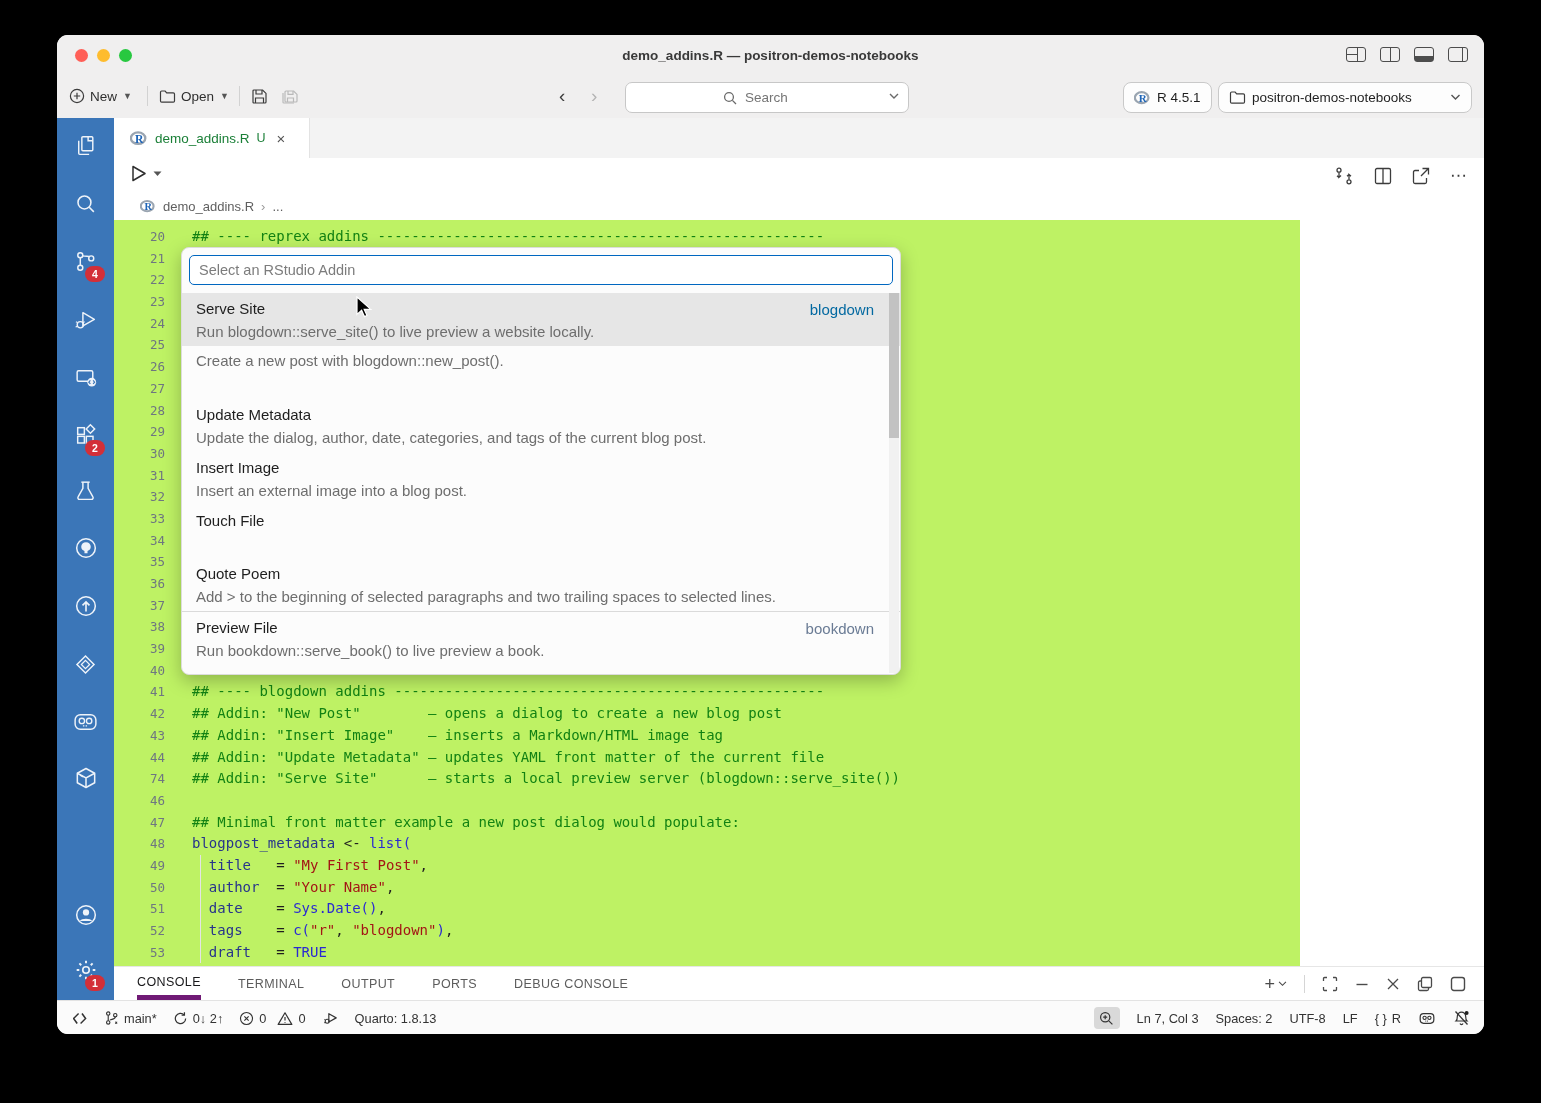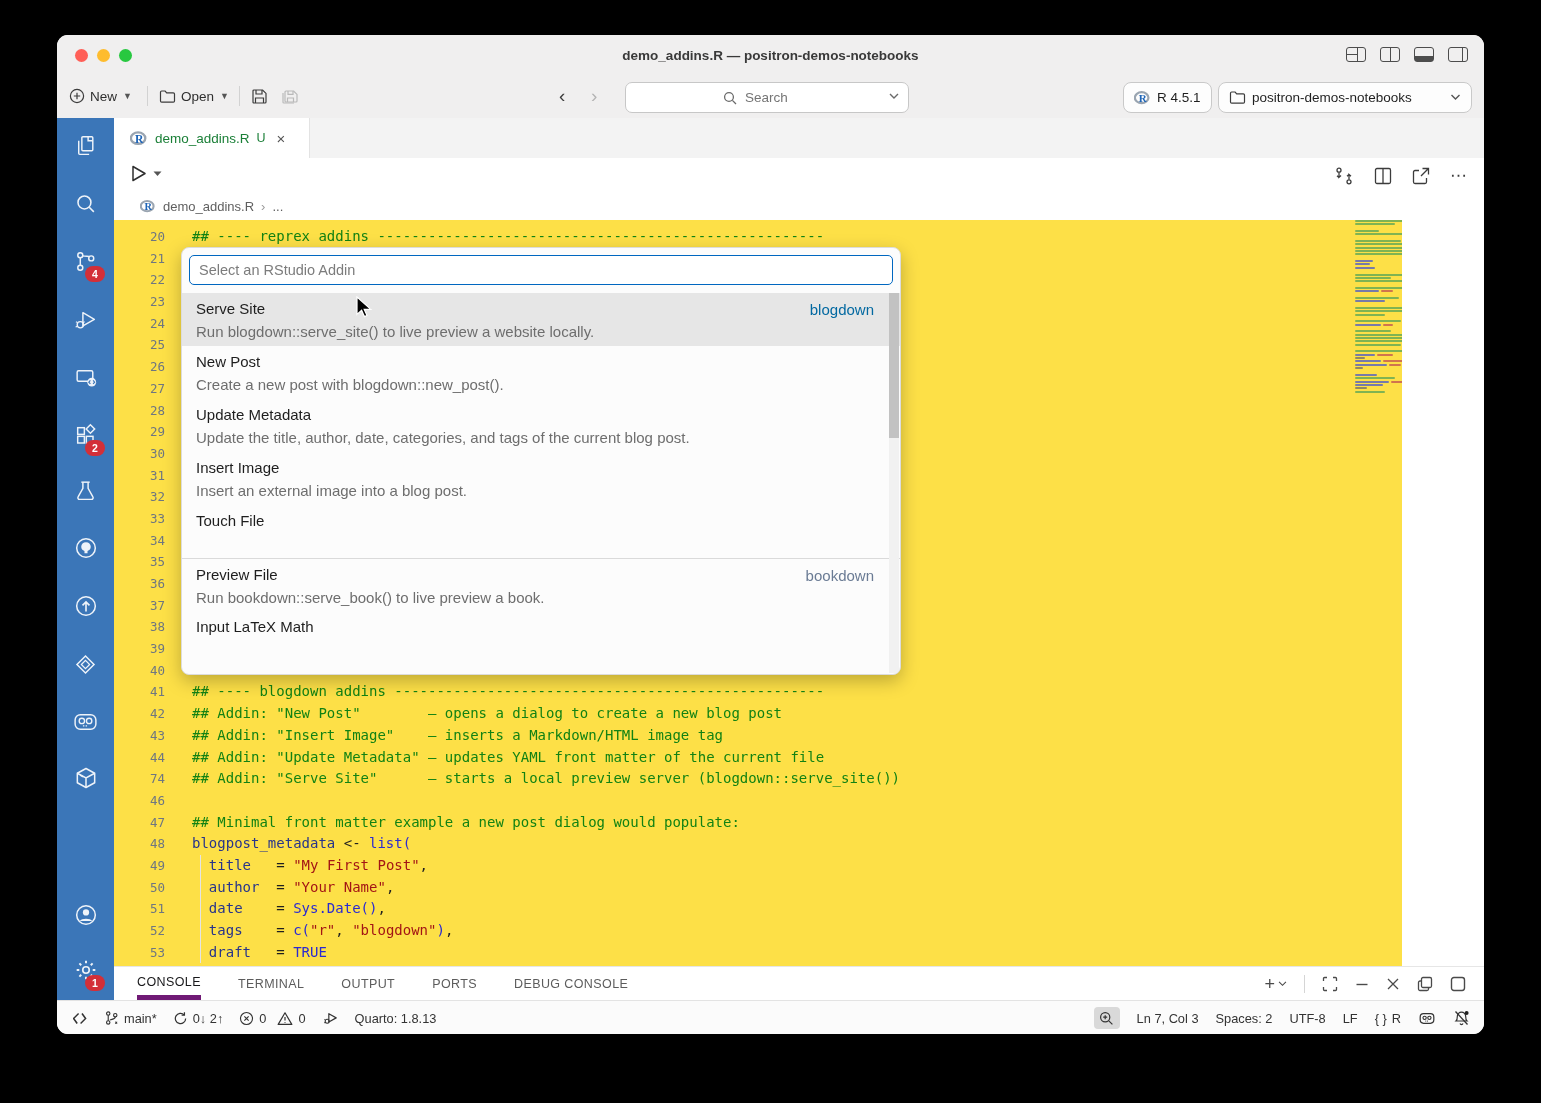--- a/index.html
+++ b/index.html
@@ -40,21 +40,21 @@
        display:flex;align-items:center;gap:7px;padding-left:16px;box-sizing:border-box;}
   .tabname{font-size:13.5px;color:#1a7f37;}
   .tabu{font-size:12.5px;color:#1a7f37;}
   .tabclose{font-size:15px;color:#555;margin-left:4px;}
   
   .edactions{position:absolute;left:57px;top:123px;width:1370px;height:34px;background:#fff;border-bottom:1px solid #efefef;}
   .edright{position:absolute;right:16px;top:7px;display:flex;gap:20px;align-items:center;color:#3c3c3c;}
   .breadcrumbs{position:absolute;left:57px;top:157px;width:1370px;height:28px;background:#fff;
                display:flex;align-items:center;gap:7px;padding-left:26px;box-sizing:border-box;font-size:13px;color:#5f5f5f;}
   
-  .editor{position:absolute;left:57px;top:185px;width:1288px;height:746px;background:#fde047;overflow:hidden;}
+  .editor{position:absolute;left:57px;top:185px;width:1186px;height:746px;background:#bef264;overflow:hidden;}
   .gutter{position:absolute;left:16px;top:6px;width:35px;}
   .gutter div{height:21.7px;line-height:21.7px;text-align:right;font-family:"DejaVu Sans Mono",monospace;
               font-size:12.5px;color:#6e7681;}
   .codelines{position:absolute;left:78px;top:6px;white-space:pre;}
   .codelines div{height:21.7px;line-height:21.7px;font-family:"DejaVu Sans Mono",monospace;font-size:14px;}
   .tok-cm{color:#128213}.tok-id{color:#27348b}.tok-op{color:#1f1f1f}.tok-kw{color:#2a2ad2}
   .tok-fn{color:#2a2ad2}.tok-str{color:#a31515}
   .indentguide{position:absolute;left:86px;top:635px;height:108px;border-left:1px solid #e4e4e4;}
   .minimap{position:absolute;left:1241px;top:0px;width:96px;height:180px;}
   .minimap div{height:2px;margin-bottom:1.35px;border-radius:1px;}
@@ -511,33 +511,36 @@
     <div class="qpinputwrap">
       <input class="qpinput" placeholder="Select an RStudio Addin" style="">
     </div>
     <div class="qplist">
         <div class="qpitem sel">
           <div class="qplabel">Serve Site</div>
           <div class="qpdesc">Run blogdown::serve_site() to live preview a website locally.</div>
           <div class="qpbadge" style="color: #0369a1;">blogdown</div>
         </div>
         <div class="qpitem">
-          <div class="qplabel">New Post</div>
           <div class="qpdesc">Create a new post with blogdown::new_post().</div>
         </div>
         <div class="qpitem">
           <div class="qplabel">Update Metadata</div>
-          <div class="qpdesc">Update the title, author, date, categories, and tags of the current blog post.</div>
+          <div class="qpdesc">Update the dialog, author, date, categories, and tags of the current blog post.</div>
         </div>
         <div class="qpitem">
           <div class="qplabel">Insert Image</div>
           <div class="qpdesc">Insert an external image into a blog post.</div>
         </div>
         <div class="qpitem">
           <div class="qplabel">Touch File</div>
+        </div>
+        <div class="qpitem">
+          <div class="qplabel">Quote Poem</div>
+          <div class="qpdesc">Add &gt; to the beginning of selected paragraphs and two trailing spaces to selected lines.</div>
         </div>
         <div class="qpitem sepbefore">
           <div class="qplabel">Preview File</div>
           <div class="qpdesc">Run bookdown::serve_book() to live preview a book.</div>
           <div class="qpbadge" style="color: rgb(106, 123, 148);">bookdown</div>
         </div>
         <div class="qpitem">
           <div class="qplabel">Input LaTeX Math</div>
         </div>
       </div>

